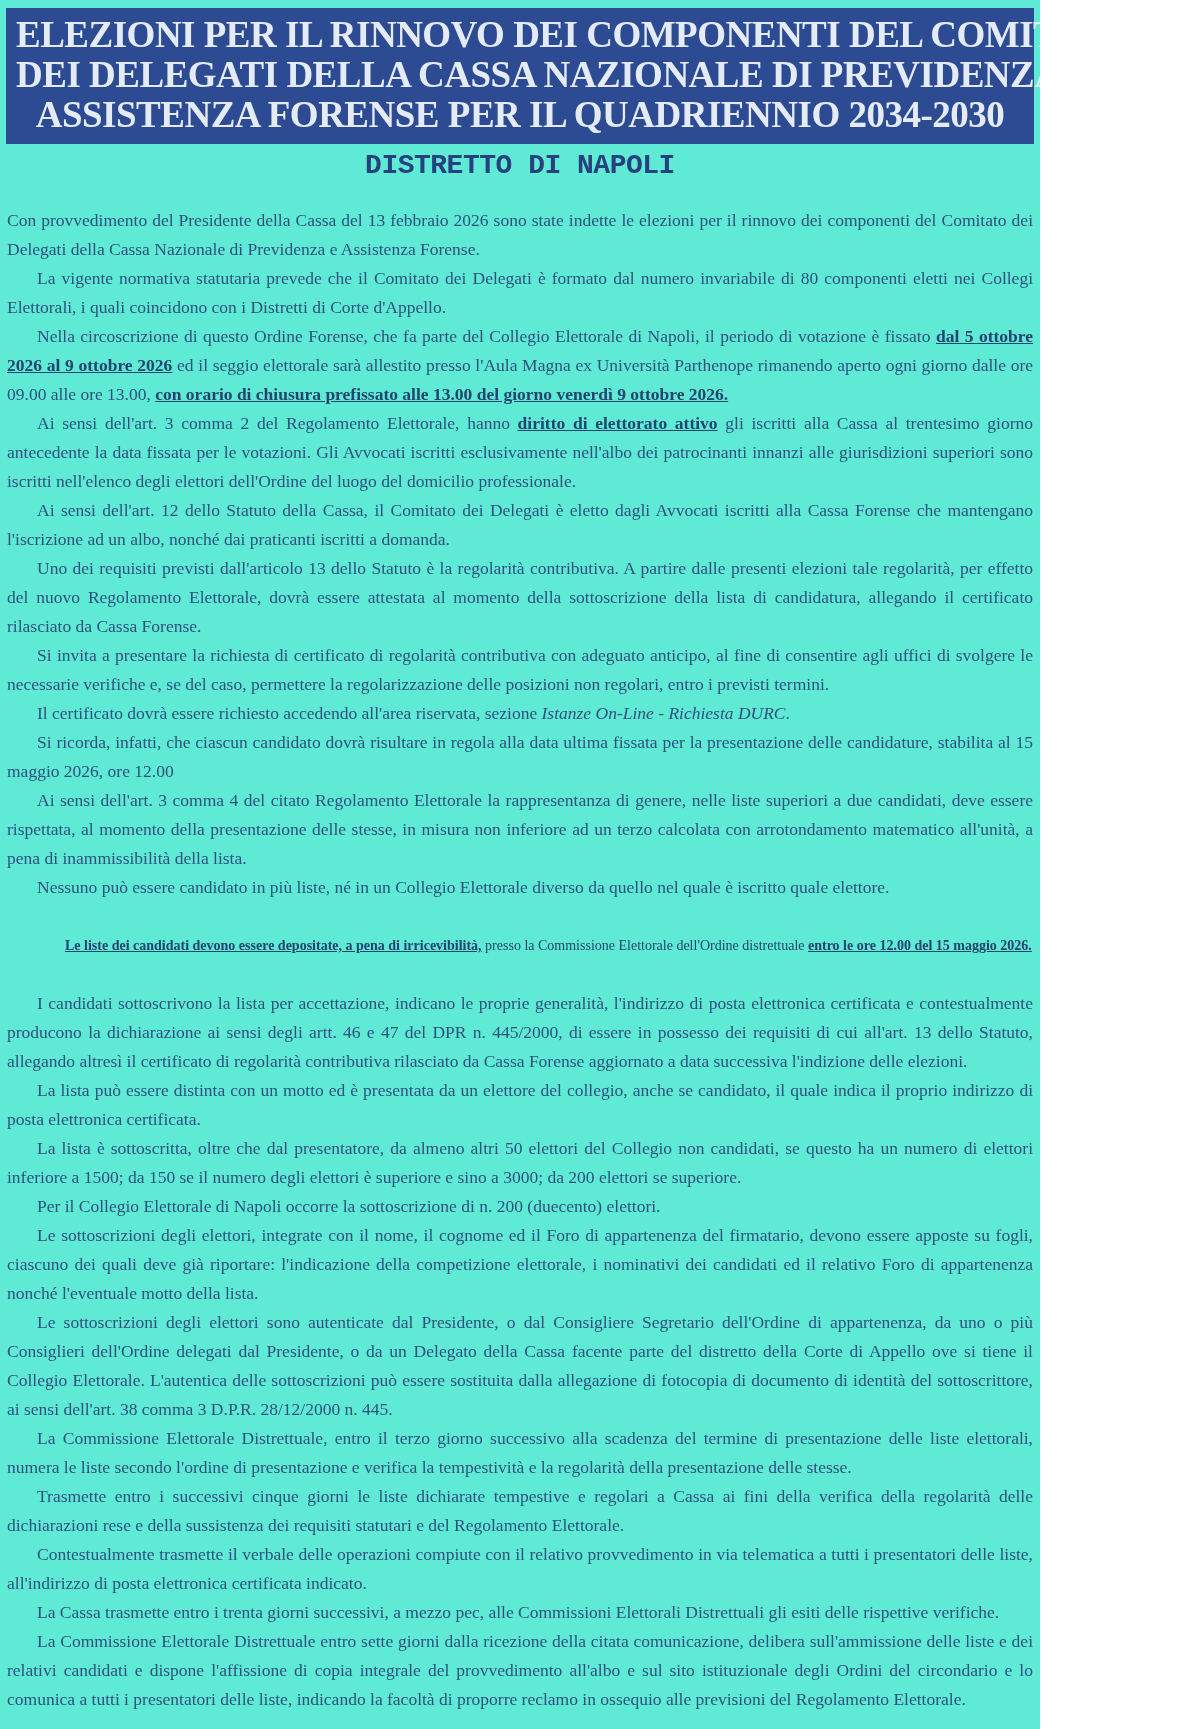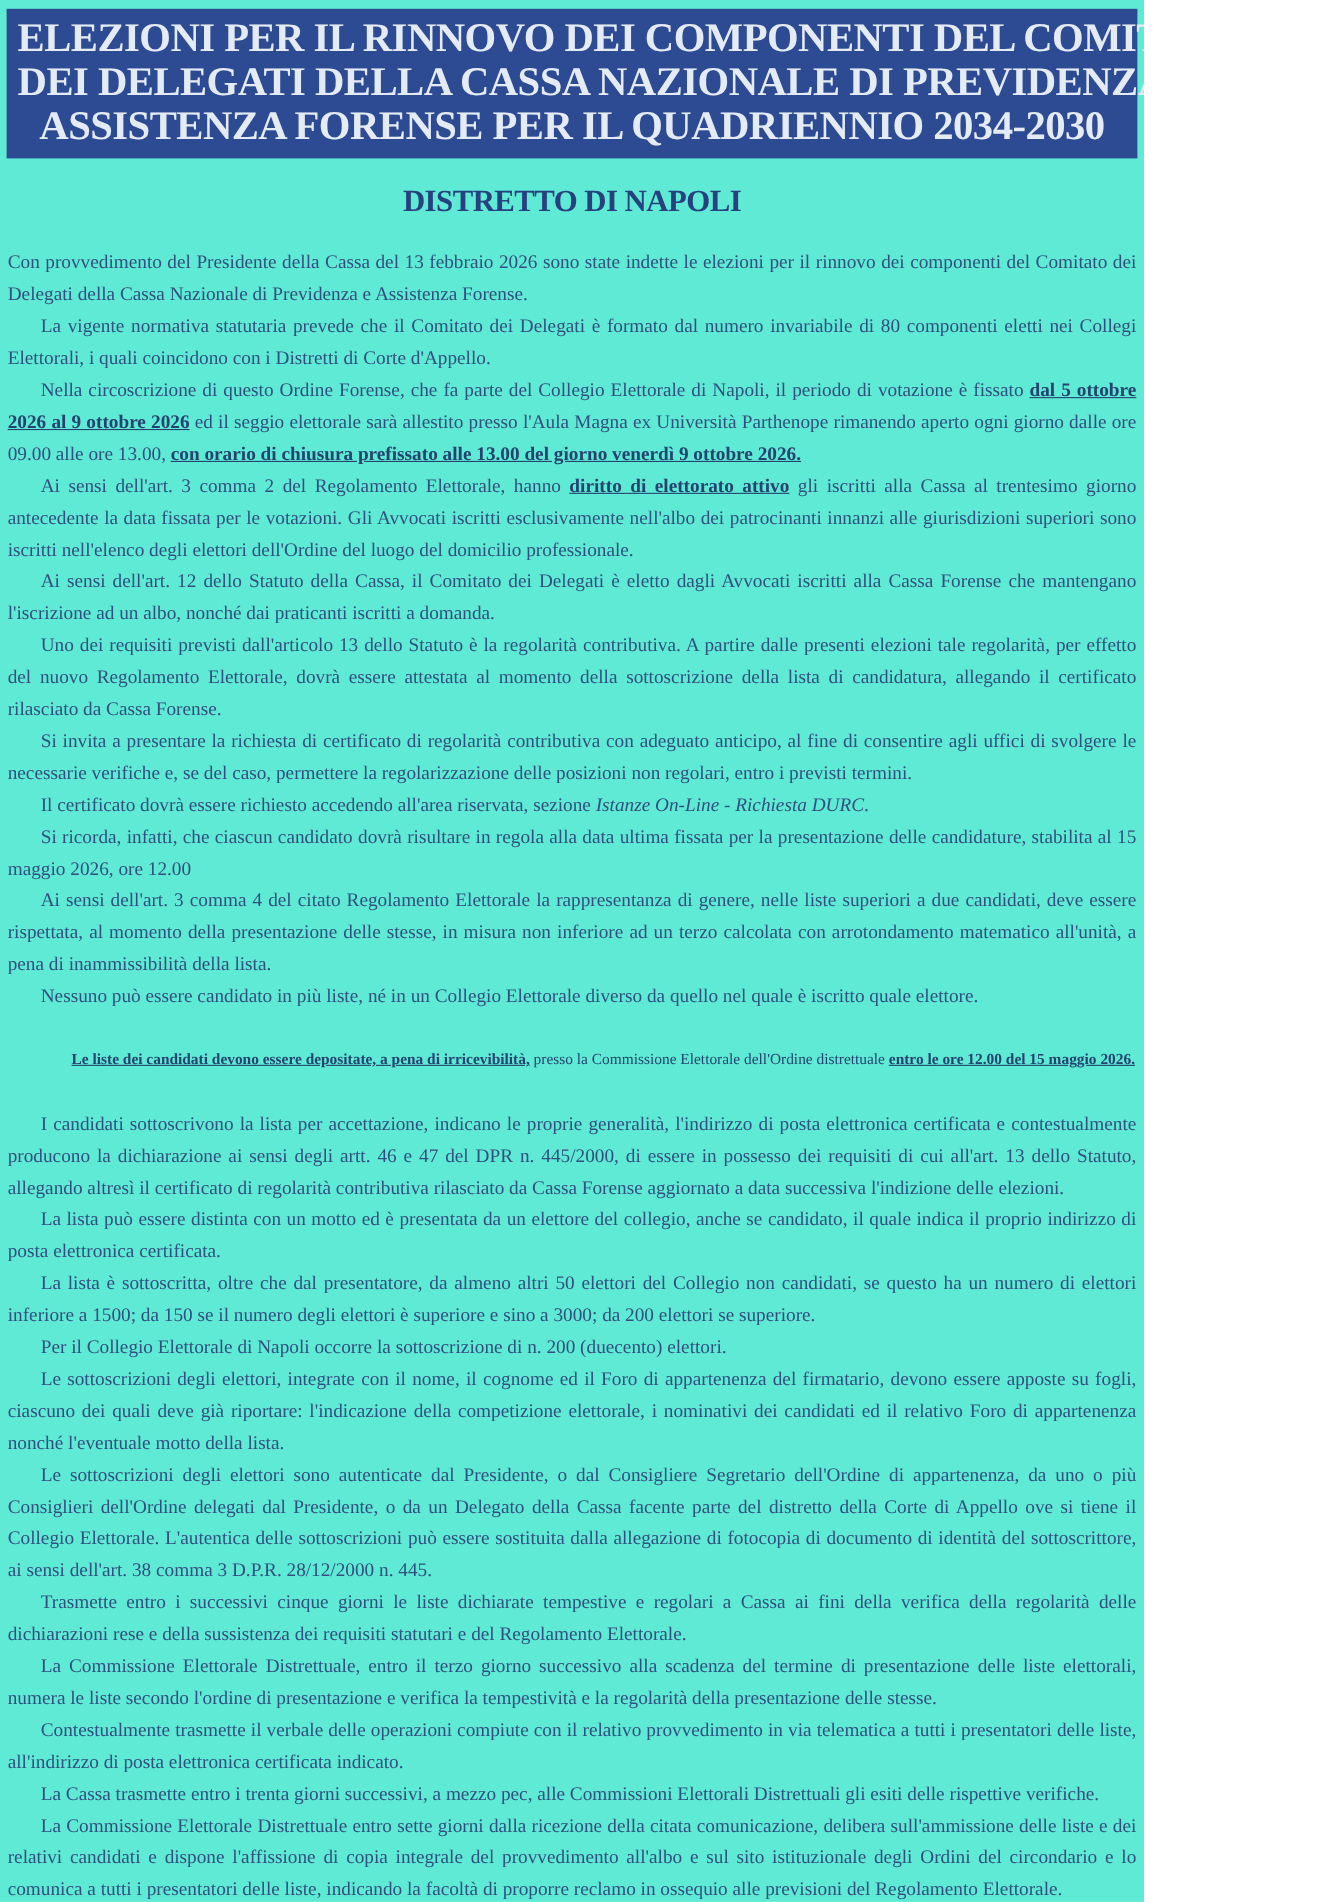--- a/index.html
+++ b/index.html
@@ -29,22 +29,23 @@
     line-height:40px;
     letter-spacing:-0.5px;
     white-space:nowrap;
   }
   .subtitle{
     text-align:center;
     color:var(--subtitle-text);
     font-weight:bold;
     font-size:28px;
     line-height:32px;
-    margin-top:24px;
+    margin-top:6px;
     letter-spacing:-0.5px;
+    font-family:Liberation Mono, monospace;
   }
   .doc-body{
     margin:12px 7px 0 7px;
     font-size:17.5px;
     line-height:29px;
     text-align:justify;
   }
   .doc-body p.para{text-indent:30px;}
   .doc-body p.para.no-indent{text-indent:0;margin-top:24px;}
   .doc-body p.para.special{
@@ -82,20 +83,20 @@
       <p class="para"><span>Si ricorda, infatti, che ciascun candidato dovrà risultare in regola alla data ultima fissata per la presentazione delle candidature, stabilita al 15 maggio 2026, ore 12.00</span></p>
       <p class="para"><span>Ai sensi dell'art. 3 comma 4 del citato Regolamento Elettorale la rappresentanza di genere, nelle liste superiori a due candidati, deve essere rispettata, al momento della presentazione delle stesse, in misura non inferiore ad un terzo calcolata con arrotondamento matematico all'unità, a pena di inammissibilità della lista.</span></p>
       <p class="para"><span>Nessuno può essere candidato in più liste, né in un Collegio Elettorale diverso da quello nel quale è iscritto quale elettore.</span></p>
       <p class="para special"><span class="b u">Le liste dei candidati devono essere depositate, a pena di irricevibilità,</span><span> presso la Commissione Elettorale dell'Ordine distrettuale </span><span class="b u">entro le ore 12.00 del 15 maggio 2026.</span></p>
       <p class="para"><span>I candidati sottoscrivono la lista per accettazione, indicano le proprie generalità, l'indirizzo di posta elettronica certificata e contestualmente producono la dichiarazione ai sensi degli artt. 46 e 47 del DPR n. 445/2000, di essere in possesso dei requisiti di cui all'art. 13 dello Statuto, allegando altresì il certificato di regolarità contributiva rilasciato da Cassa Forense aggiornato a data successiva l'indizione delle elezioni.</span></p>
       <p class="para"><span>La lista può essere distinta con un motto ed è presentata da un elettore del collegio, anche se candidato, il quale indica il proprio indirizzo di posta elettronica certificata.</span></p>
       <p class="para"><span>La lista è sottoscritta, oltre che dal presentatore, da almeno altri 50 elettori del Collegio non candidati, se questo ha un numero di elettori inferiore a 1500; da 150 se il numero degli elettori è superiore e sino a 3000; da 200 elettori se superiore.</span></p>
       <p class="para"><span>Per il Collegio Elettorale di Napoli occorre la sottoscrizione di n. 200 (duecento) elettori.</span></p>
       <p class="para"><span>Le sottoscrizioni degli elettori, integrate con il nome, il cognome ed il Foro di appartenenza del firmatario, devono essere apposte su fogli, ciascuno dei quali deve già riportare: l'indicazione della competizione elettorale, i nominativi dei candidati ed il relativo Foro di appartenenza nonché l'eventuale motto della lista.</span></p>
       <p class="para"><span>Le sottoscrizioni degli elettori sono autenticate dal Presidente, o dal Consigliere Segretario dell'Ordine di appartenenza, da uno o più Consiglieri dell'Ordine delegati dal Presidente, o da un Delegato della Cassa facente parte del distretto della Corte di Appello ove si tiene il Collegio Elettorale. L'autentica delle sottoscrizioni può essere sostituita dalla allegazione di fotocopia di documento di identità del sottoscrittore, ai sensi dell'art. 38 comma 3 D.P.R. 28/12/2000 n. 445.</span></p>
+      <p class="para"><span>La Commissione Elettorale Distrettuale, entro il terzo giorno successivo alla scadenza del termine di presentazione delle liste elettorali, numera le liste secondo l'ordine di presentazione e verifica la tempestività e la regolarità della presentazione delle stesse.</span></p>
       <p class="para"><span>Trasmette entro i successivi cinque giorni le liste dichiarate tempestive e regolari a Cassa ai fini della verifica della regolarità delle dichiarazioni rese e della sussistenza dei requisiti statutari e del Regolamento Elettorale.</span></p>
-      <p class="para"><span>La Commissione Elettorale Distrettuale, entro il terzo giorno successivo alla scadenza del termine di presentazione delle liste elettorali, numera le liste secondo l'ordine di presentazione e verifica la tempestività e la regolarità della presentazione delle stesse.</span></p>
       <p class="para"><span>Contestualmente trasmette il verbale delle operazioni compiute con il relativo provvedimento in via telematica a tutti i presentatori delle liste, all'indirizzo di posta elettronica certificata indicato.</span></p>
       <p class="para"><span>La Cassa trasmette entro i trenta giorni successivi, a mezzo pec, alle Commissioni Elettorali Distrettuali gli esiti delle rispettive verifiche.</span></p>
       <p class="para"><span>La Commissione Elettorale Distrettuale entro sette giorni dalla ricezione della citata comunicazione, delibera sull'ammissione delle liste e dei relativi candidati e dispone l'affissione di copia integrale del provvedimento all'albo e sul sito istituzionale degli Ordini del circondario e lo comunica a tutti i presentatori delle liste, indicando la facoltà di proporre reclamo in ossequio alle previsioni del Regolamento Elettorale.</span></p>
     </div>
 
 </div>
 
 </body></html>

